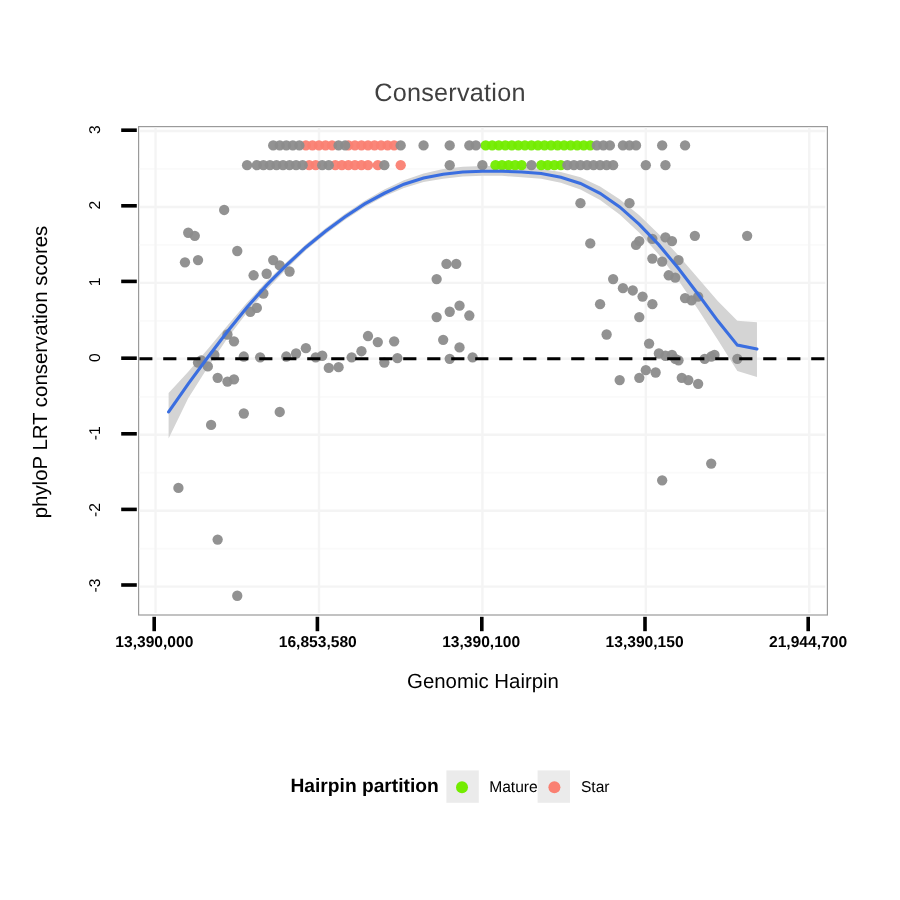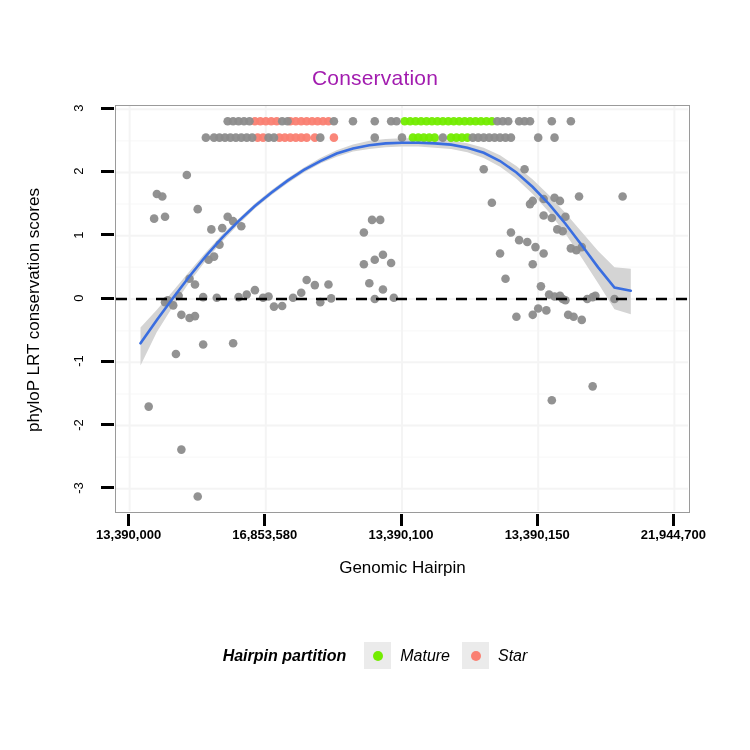--- a/index.html
+++ b/index.html
@@ -21,21 +21,21 @@
     width: 750px;
     height: 750px;
   }
   .plot-title {
     position: absolute;
     left: 0;
     top: 66px;
     width: 750px;
     text-align: center;
     font-size: 21px;
-    color: #a21caf;
+    color: #404040;
     letter-spacing: 0.2px;
   }
   .y-axis-title {
     position: absolute;
     left: 24px;
     top: 105px;
     width: 410px;
     height: 24px;
     transform: rotate(-90deg);
     transform-origin: 0 0;
@@ -100,23 +100,22 @@
     background: #000;
   }
   .legend {
     position: absolute;
     left: 0;
     top: 642px;
     width: 750px;
     display: flex;
     align-items: center;
     justify-content: center;
-    gap: 12px;
+    gap: 0;
     font-size: 16px;
-    font-style: italic;
   }
   .legend-title {
     font-weight: bold;
     font-size: 16px;
     margin-right: 6px;
   }
   .legend-item {
     display: flex;
     align-items: center;
     gap: 9px;
@@ -128,21 +127,21 @@
     display: flex;
     align-items: center;
     justify-content: center;
   }
   .legend-dot {
     width: 10px;
     height: 10px;
     border-radius: 50%;
   }
   .legend-label {
-    font-size: 16px;
+    font-size: 13px;
   }
 </style>
 </head>
 <body>
 
 <div id="figure">
 
   <div class="plot-title">Conservation</div>
 
   <div class="y-axis-title">

